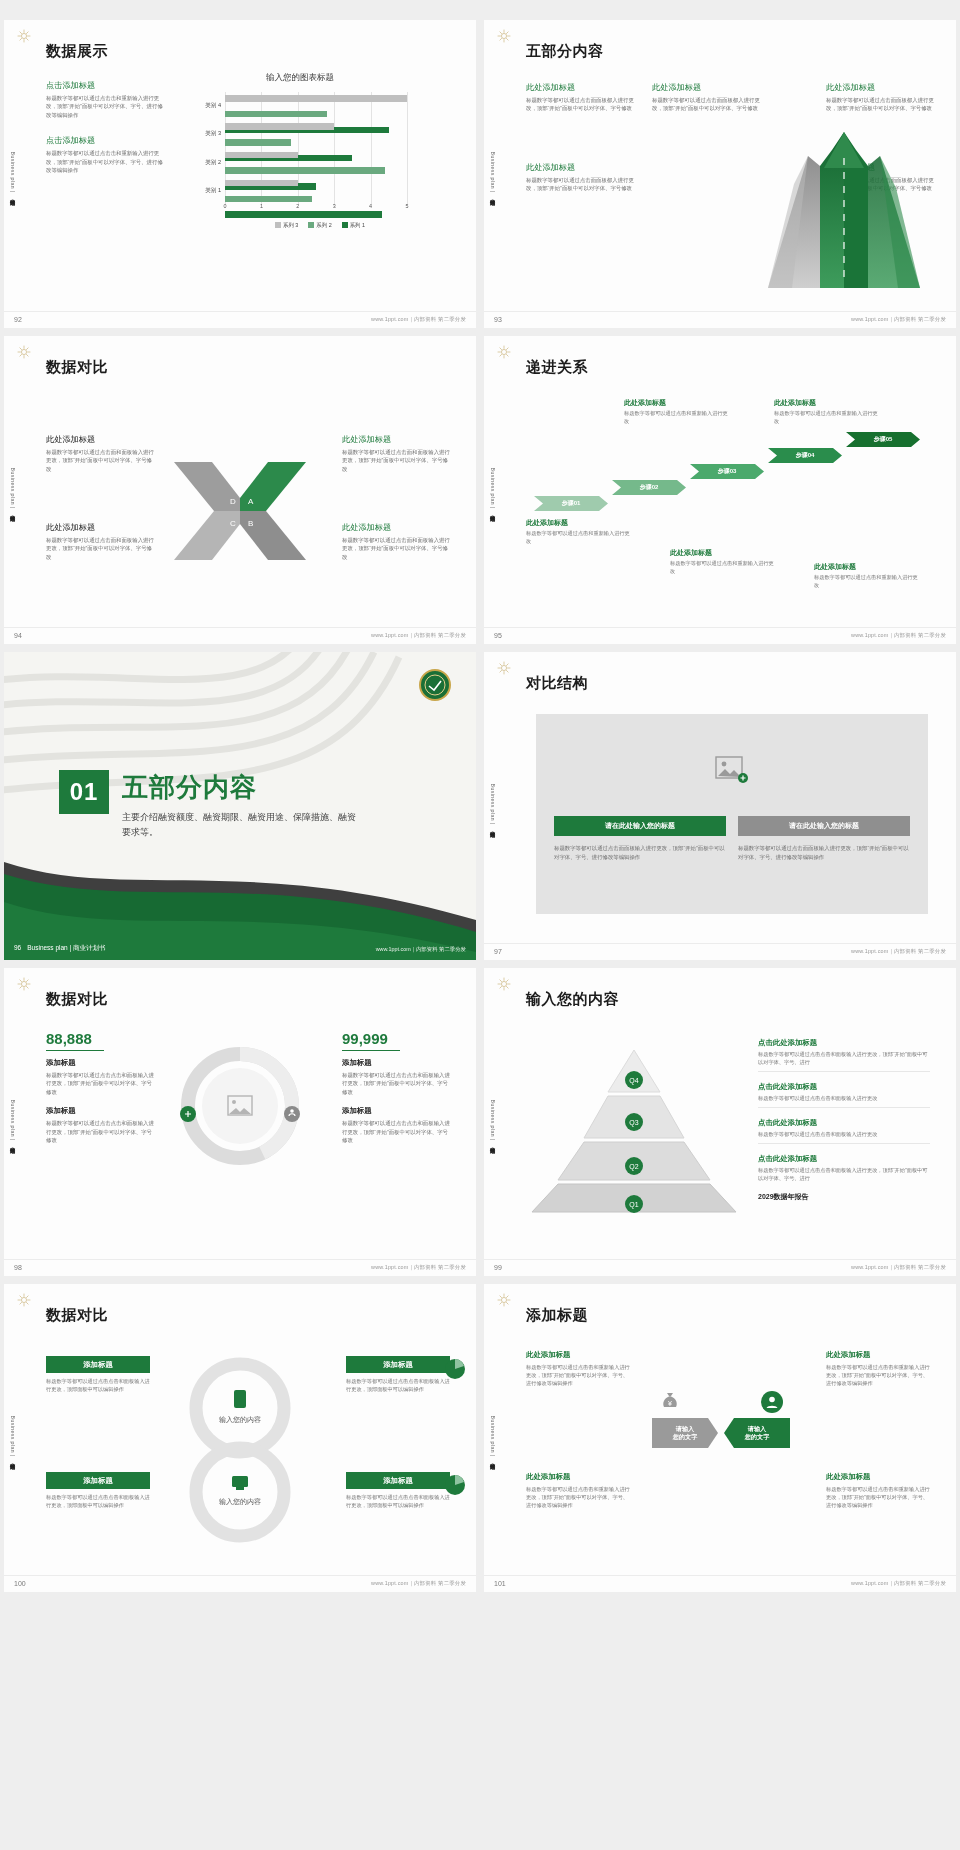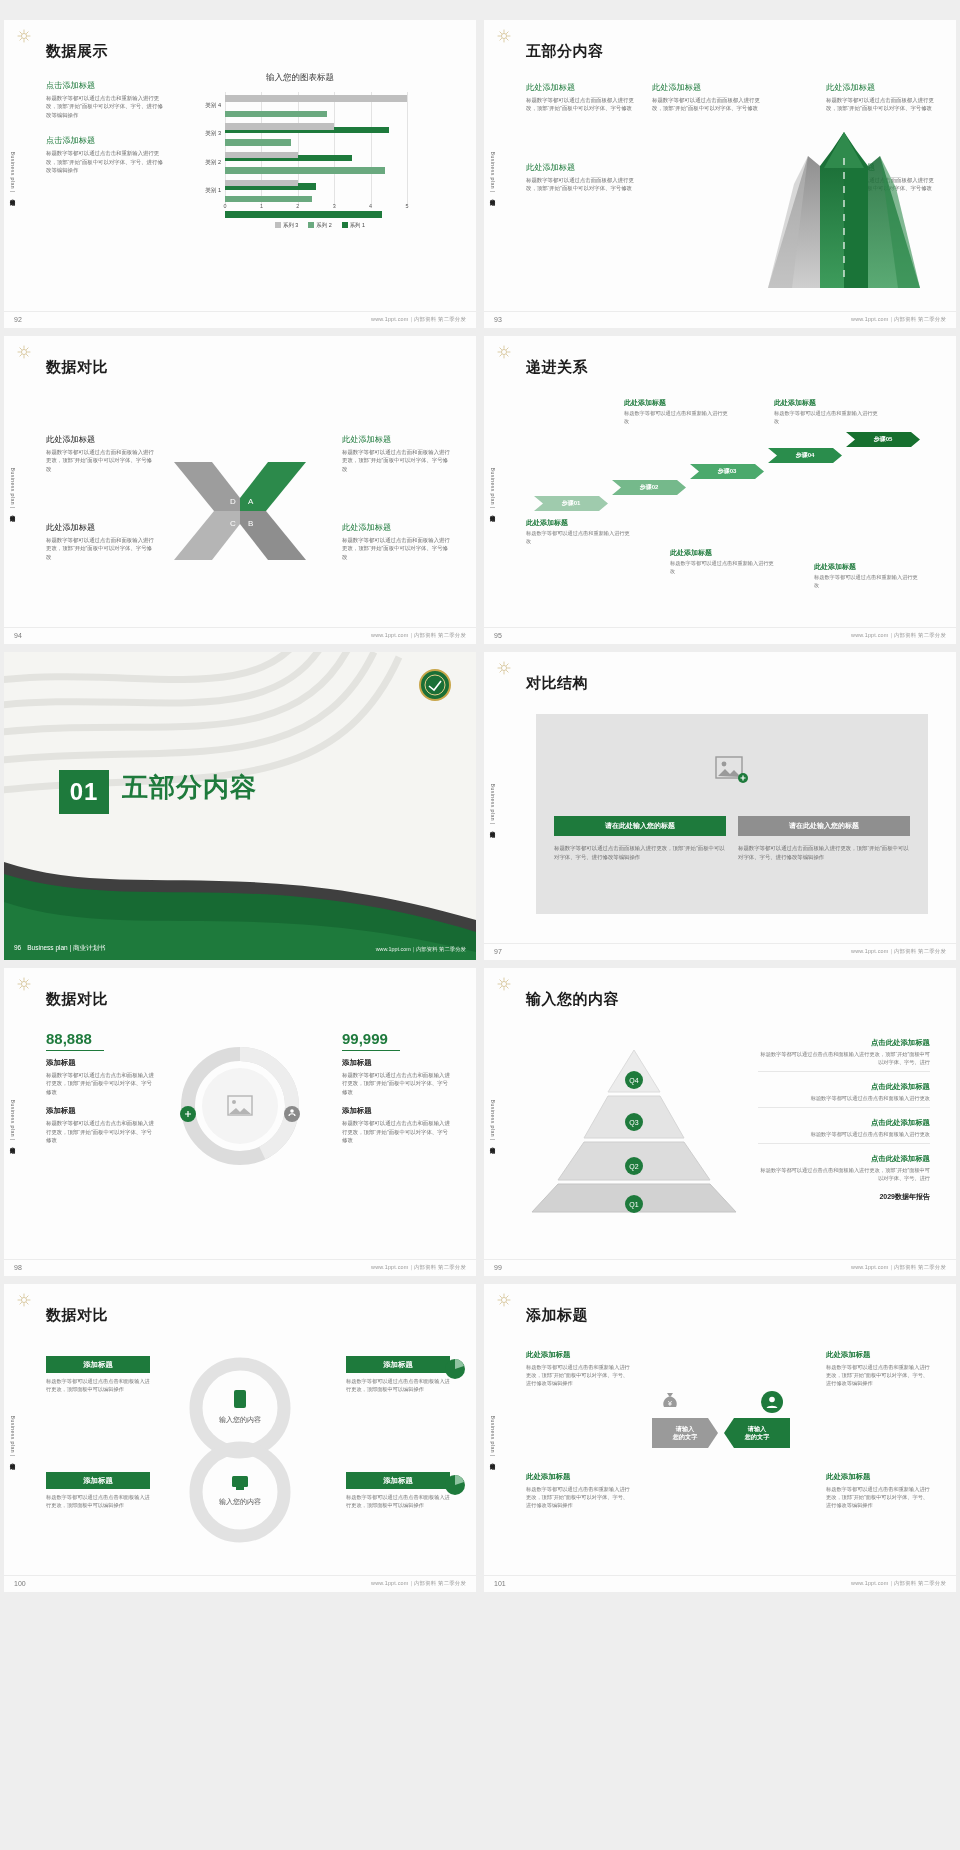--- a/index.html
+++ b/index.html
@@ -141,21 +141,21 @@
 
   
   .s98 .col { position:absolute; width:108px; }
   .s98 .big { font-size:15px; font-weight:700; color:#1e7a3c; }
   .s98 .rule { height:1px; background:#1e7a3c; margin:3px 0 7px; width:58px; }
   .s98 .sub { font-size:7.4px; font-weight:700; color:#222; margin-bottom:3px; }
   .s98 .donut { position:absolute; left:calc(50% - 60px); top:78px; width:120px; height:120px; }
 
   
   .s99 .pyr { position:absolute; left:40px; top:78px; width:220px; height:170px; }
-  .s99 .list { position:absolute; left:274px; top:70px; right:26px;text-align:right; }
+  .s99 .list { position:absolute; left:274px; top:70px; right:26px; }
   .s99 .item { margin-bottom:10px; }
   .s99 .it { font-size:7.4px; font-weight:700; color:#1e7a3c; }
   .s99 .id { font-size:5.2px; color:#777; line-height:1.55; margin-top:2px; }
   .s99 .iline { height:1px; background:#e7e7e7; margin-top:5px; }
   .s99 .yr { font-size:7px; font-weight:700; color:#222; }
 
   
   .s100 .col { position:absolute; width:104px; }
   .s100 .chip {
     display:flex; align-items:center; justify-content:center;
@@ -458,20 +458,21 @@
       </div>
       <div class="badge">
         <svg viewBox="0 0 34 34" width="34" height="34">
           <circle cx="17" cy="17" r="15" fill="#1a6f36" stroke="#c8a64b" stroke-width="2"></circle>
           <circle cx="17" cy="17" r="10" fill="none" stroke="#e2d08c" stroke-width="1"></circle>
           <path d="M11 18 l5 4 l7 -9" fill="none" stroke="#fff" stroke-width="1.6"></path>
         </svg>
       </div>
       <div class="numbox">01</div>
       <div class="sectitle">五部分内容</div>
+      <div class="secdesc">主要介绍融资额度、融资期限、融资用途、保障措施、融资要求等。</div>
       <div class="fl">
         <span style="margin-right:6px;">96</span><span>Business plan | 商业计划书</span>
       </div>
       <div class="fr">www.1ppt.com｜内部资料 第二季分发</div>
     </div>
 
     <div class="slide s97">
       <div class="orn">
         <svg viewBox="0 0 20 20" width="16" height="16">
             <g fill="none" stroke="#b59545" stroke-width="1.1">

